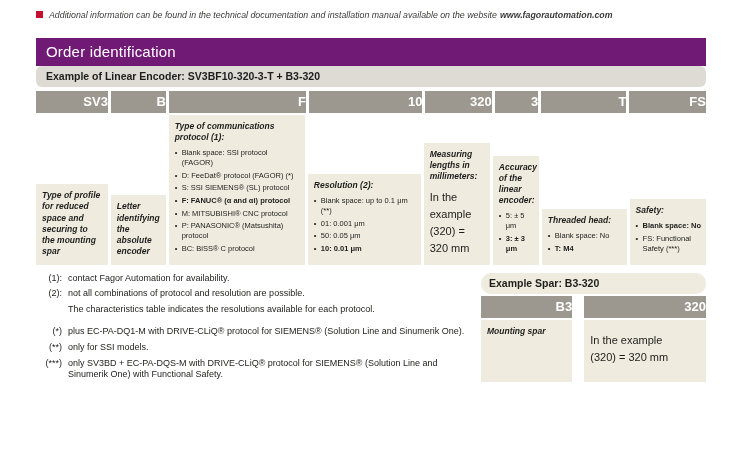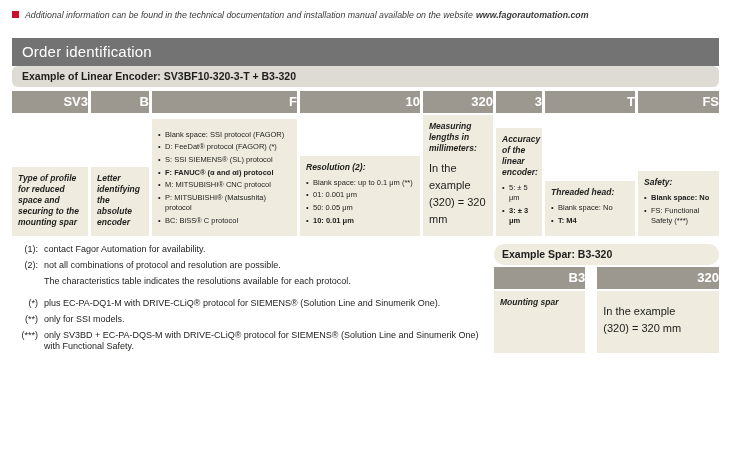--- a/index.html
+++ b/index.html
@@ -2,29 +2,29 @@
 <html><head>
 <meta charset="utf-8">
 <style>
   * { box-sizing: border-box; margin: 0; padding: 0; }
   html, body { background: #ffffff; }
   body {
     width: 731px; height: 450px; overflow: hidden;
     font-family: "Liberation Sans", "DejaVu Sans", sans-serif;
     color: #1d1d1b;
   }
-  .page { padding: 8px 12px 0 12px; }
+  .page { padding: 8px 25px 0 12px; margin-left: 24px; }
 
   
   .top-note { display: flex; align-items: flex-start; font-size: 8.8px; font-style: italic; color: #3a3a38; margin-top: 2px; }
   .sq { width: 7px; height: 7px; background: #c8102e; margin: 1px 6px 0 0; flex: none; }
   .top-note .url { font-weight: bold; margin-left: 3px; white-space: nowrap; }
 
   
-  .red-bar { margin-top: 18px; background: #737373; color: #fff; font-size: 15px; padding: 5px 10px 6px; letter-spacing: .2px; }
+  .red-bar { margin-top: 18px; background: #701a75; color: #fff; font-size: 15px; padding: 5px 10px 6px; letter-spacing: .2px; }
 
   
   .example-bar { background: #dedbd4; font-size: 10.5px; font-weight: bold; padding: 4px 10px 5px; color: #1d1d1b; border-radius: 6px; }
 
   
   .otable { margin-top: 4px; }
   .heads, .bodies { display: flex; gap: 3px; }
   .bodies { margin-top: 2px; align-items: flex-end; }
   .chead { background: #9c9890; color: #fff; font-weight: bold; font-size: 13px; text-align: right; padding: 3px 0 4px; }
   .cbody { background: #efebdf; padding: 6px 5px 8px 6px; min-height: 40px; }
@@ -84,27 +84,28 @@
     <div class="bodies">
       <div class="cbody c0">
         <div class="cell-title">Type of profile for reduced space and securing to the mounting spar</div>
       </div>
 
       <div class="cbody c1">
         <div class="cell-title">Letter identifying the absolute encoder</div>
       </div>
 
       <div class="cbody c2">
+        <div class="cell-title">Type of communications protocol (1):</div>
         <ul class="opts">
           <li>Blank space: SSI protocol (FAGOR)</li>
           <li>D: FeeDat® protocol (FAGOR) (*)</li>
           <li>S: SSI SIEMENS® (SL) protocol</li>
           <li class="bold">F: FANUC® (α and αi) protocol</li>
           <li>M: MITSUBISHI® CNC protocol</li>
-          <li>P: MITSUBISHI® (Matsushita) protocol</li>
+          <li>P: PANASONIC® (Matsushita) protocol</li>
           <li>BC: BiSS® C protocol</li>
         </ul>
       </div>
 
       <div class="cbody c3">
         <div class="cell-title">Resolution (2):</div>
         <ul class="opts">
           <li>Blank space: up to 0.1 μm (**)</li>
           <li>01: 0.001 μm</li>
           <li>50: 0.05 μm</li>

